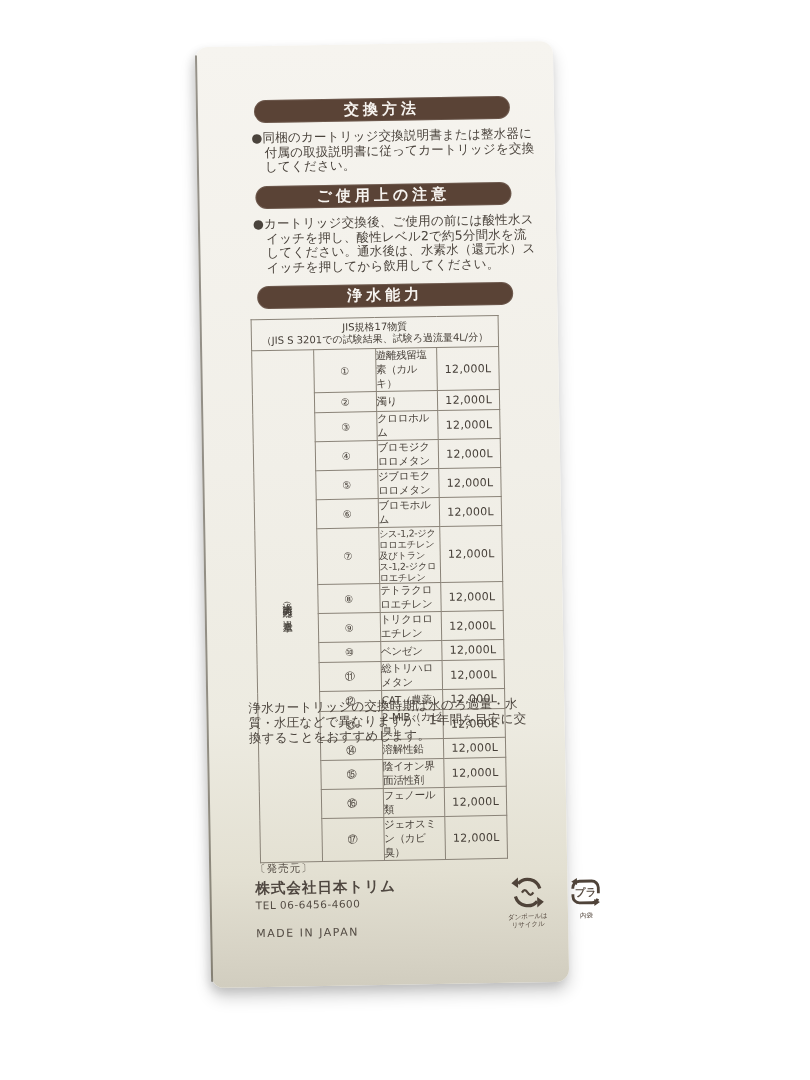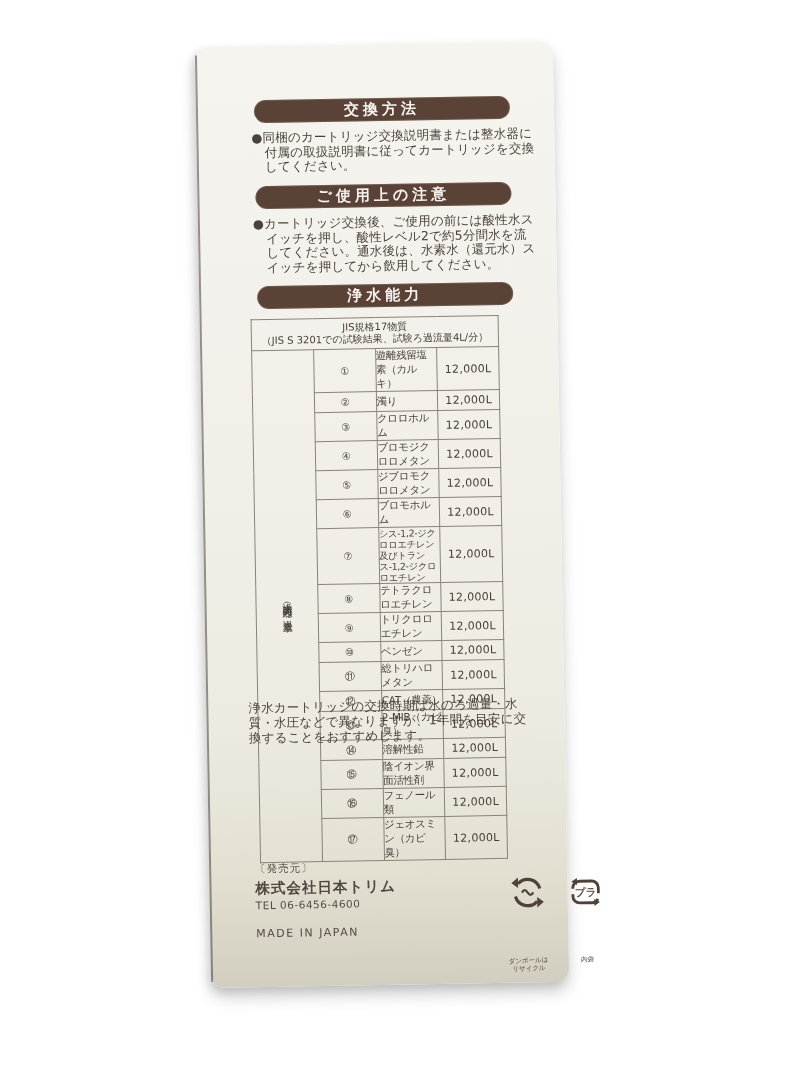--- a/index.html
+++ b/index.html
@@ -48,21 +48,21 @@
   .note{
     position:absolute;left:42px;top:654px;width:288px;font-size:12.5px;
     line-height:15px;letter-spacing:0.2px;color:#4a433c;
   }
   .footer{position:absolute;left:46px;top:816px;width:280px;color:#544c44;}
   .hatsubai{font-size:10.5px;letter-spacing:1px;}
   .company{font-size:14.5px;font-weight:bold;letter-spacing:1px;margin-top:3px;color:#4f4740;}
   .tel{font-size:10.5px;letter-spacing:0.5px;margin-top:1px;}
   .madein{font-size:11px;letter-spacing:1.5px;margin-top:16px;}
   .marks{position:absolute;left:250px;top:18px;display:flex;gap:14px;}
-  .mark{display:flex;flex-direction:column;align-items:center;width:44px;gap:44px;}
+  .mark{display:flex;flex-direction:column;align-items:center;width:44px;}
   .mark .cap-txt{font-size:6.5px;line-height:7.5px;text-align:center;margin-top:4px;color:#55493f;transform:rotate(-2deg);}
   .mark svg{display:block;}
   .pla-text{font-size:11px;font-weight:bold;fill:#55493f;}
 </style>
 </head>
 <body>
 
 <div class="box">
 
   <div class="titlebar" style="top:54px">交換方法</div>

